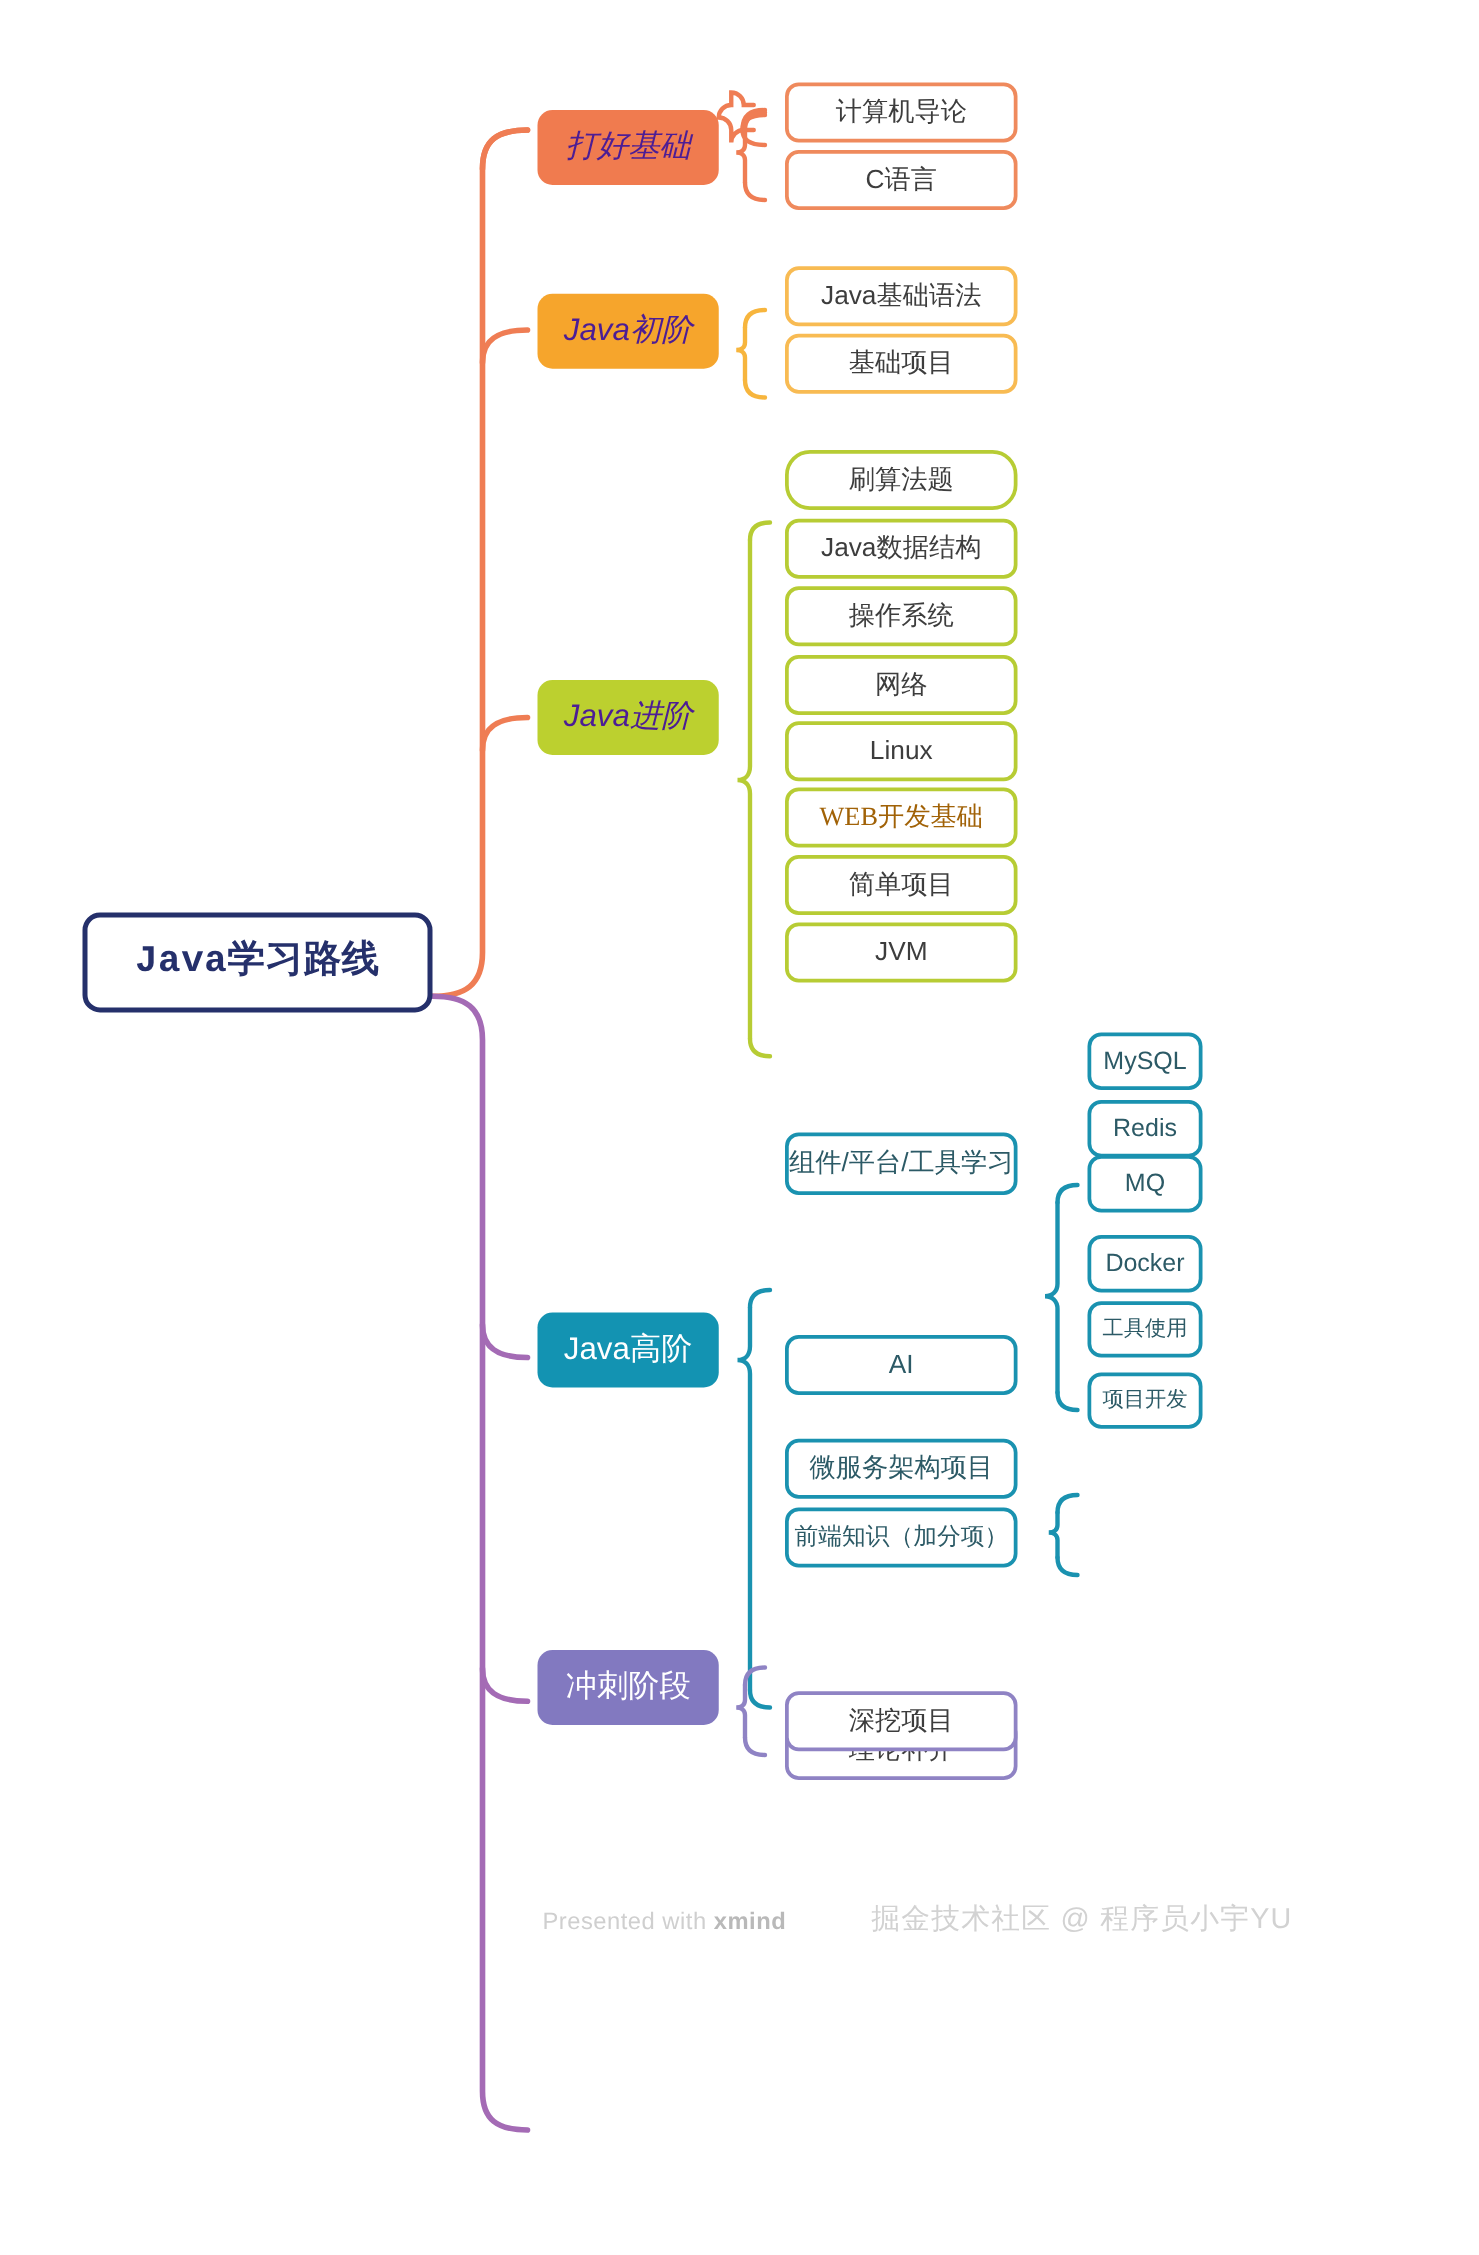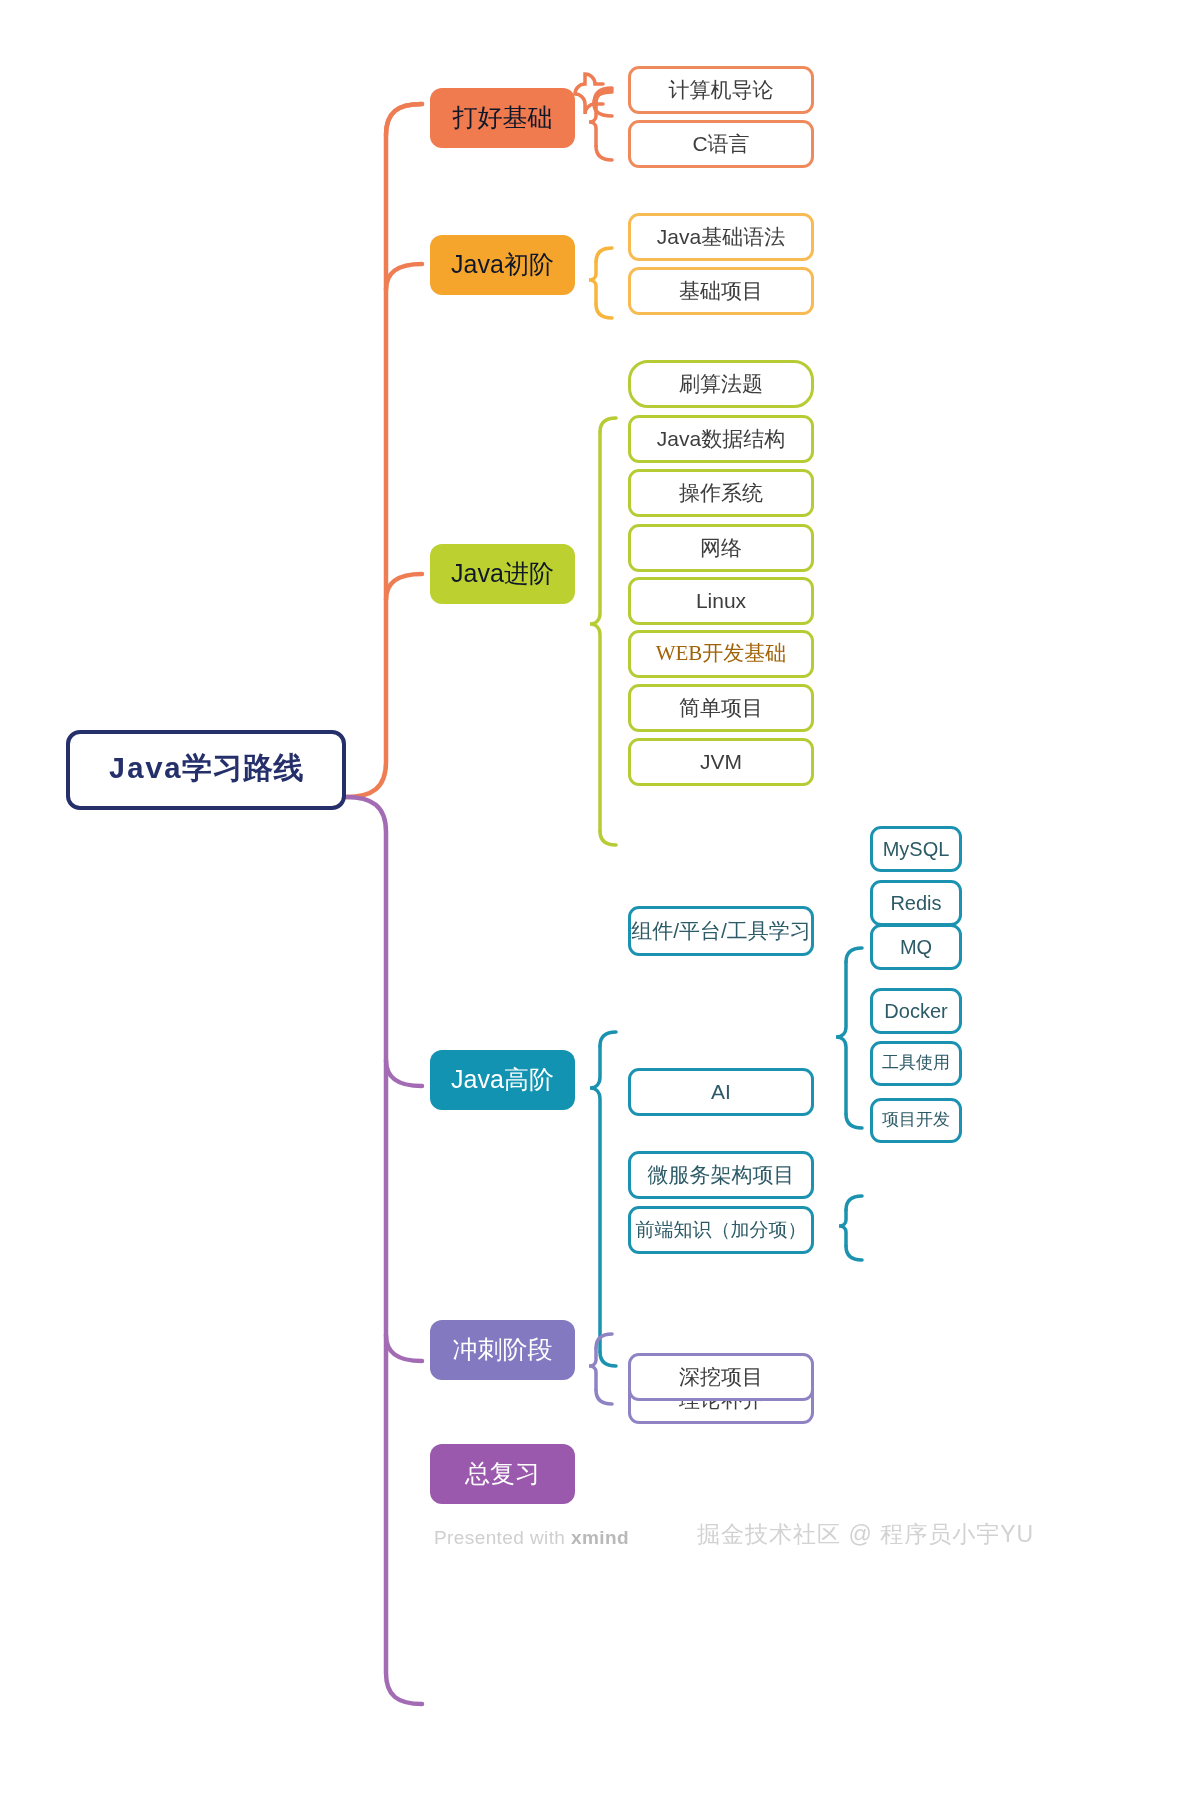--- a/index.html
+++ b/index.html
@@ -45,21 +45,21 @@
     font-weight: 700;
     letter-spacing: 0.5px;
   }
   
   .main {
     border-radius: 12px;
     font-size: 25px;
     font-weight: 500;
     border: none;
   }
-  .main.dark-txt { color: #0f172a; }
+  .main.dark-txt { color: #4c1d95; font-style: italic; }
   .main.light-txt { color: #ffffff; }
 
   
   .leaf {
     background: #ffffff;
     border-style: solid;
     border-width: 3px;
     border-radius: 11px;
     font-size: 21px;
     font-weight: 400;
@@ -228,23 +228,20 @@
   <div class="node main light-txt" style="left:430px; top:1320px; width:145px; height:60px; background:#8279c0;">
     <span>冲刺阶段</span>
   </div>
   <div class="node leaf" style="left:628px; top:1376px; width:186px; height:48px; border-color:#8f83c4; color:#3d3d3d;">
     <span>理论补齐</span>
   </div>
   <div class="node leaf" style="left:628px; top:1353px; width:186px; height:48px; border-color:#8f83c4; color:#3d3d3d;">
     <span>深挖项目</span>
   </div>
 
-  <div class="node main light-txt" style="left:430px; top:1444px; width:145px; height:60px; background:#9a59ac;">
-    <span>总复习</span>
-  </div>
 
   <div class="xmind-mark" style="left:434px; top:1527px;">
     <span>Presented with </span><b>xmind</b>
   </div>
   <div class="watermark" style="left:697px; top:1519px;">
     <span>掘金技术社区 @ 程序员小宇YU</span>
   </div>
 
 </div>
 

